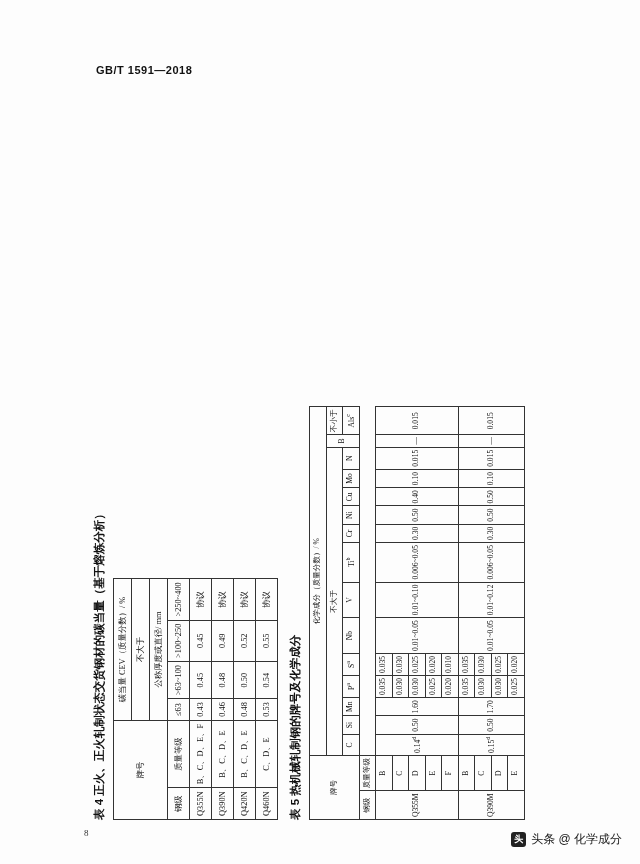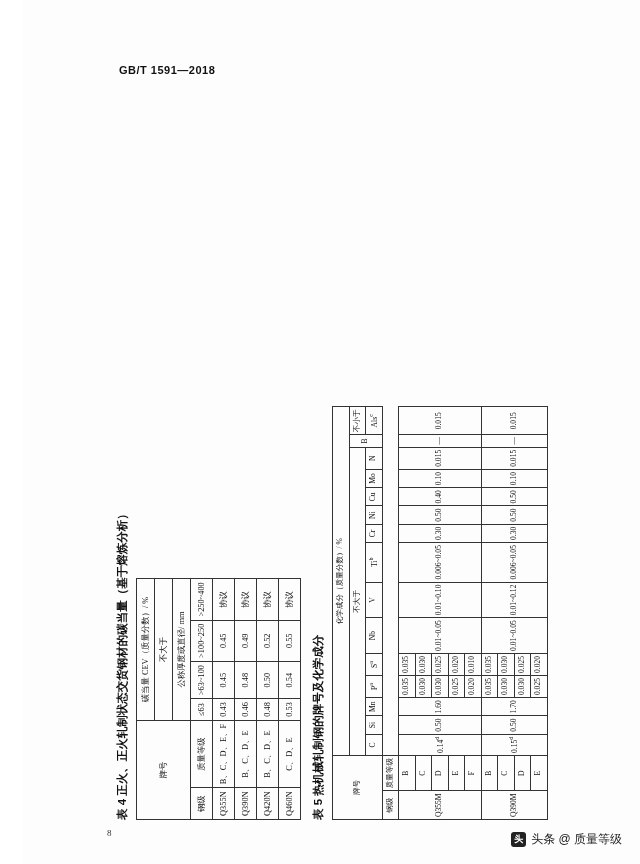--- a/index.html
+++ b/index.html
@@ -7,21 +7,20 @@
     width:640px;height:864px;
     background:#ffffff;
     font-family:"Liberation Serif", serif;
     color:#111;
     position:relative;
     overflow:hidden;
   }
   .page{
     position:absolute;inset:0;
     background:#fdfdfd;
-    margin-left:23px;
   }
   
   .hdr{
     position:absolute;top:64px;left:96px;
     font-family:"Liberation Sans", sans-serif;
     font-size:11px;font-weight:bold;letter-spacing:0.5px;
   }
   .pagenum{
     position:absolute;left:84px;top:828px;
     font-size:9px;color:#333;
@@ -245,16 +244,16 @@
         <td>E</td>
         <td>0.025</td>
         <td>0.020</td>
       </tr>
     </tbody>
       </table>
   </div>
 
   <div class="watermark">
     <span class="wm-logo">头</span>
-    <span>头条 @ 质量等级</span>
+    <span>头条 @ 化学成分</span>
   </div>
 
 </div>
 
 </body></html>

